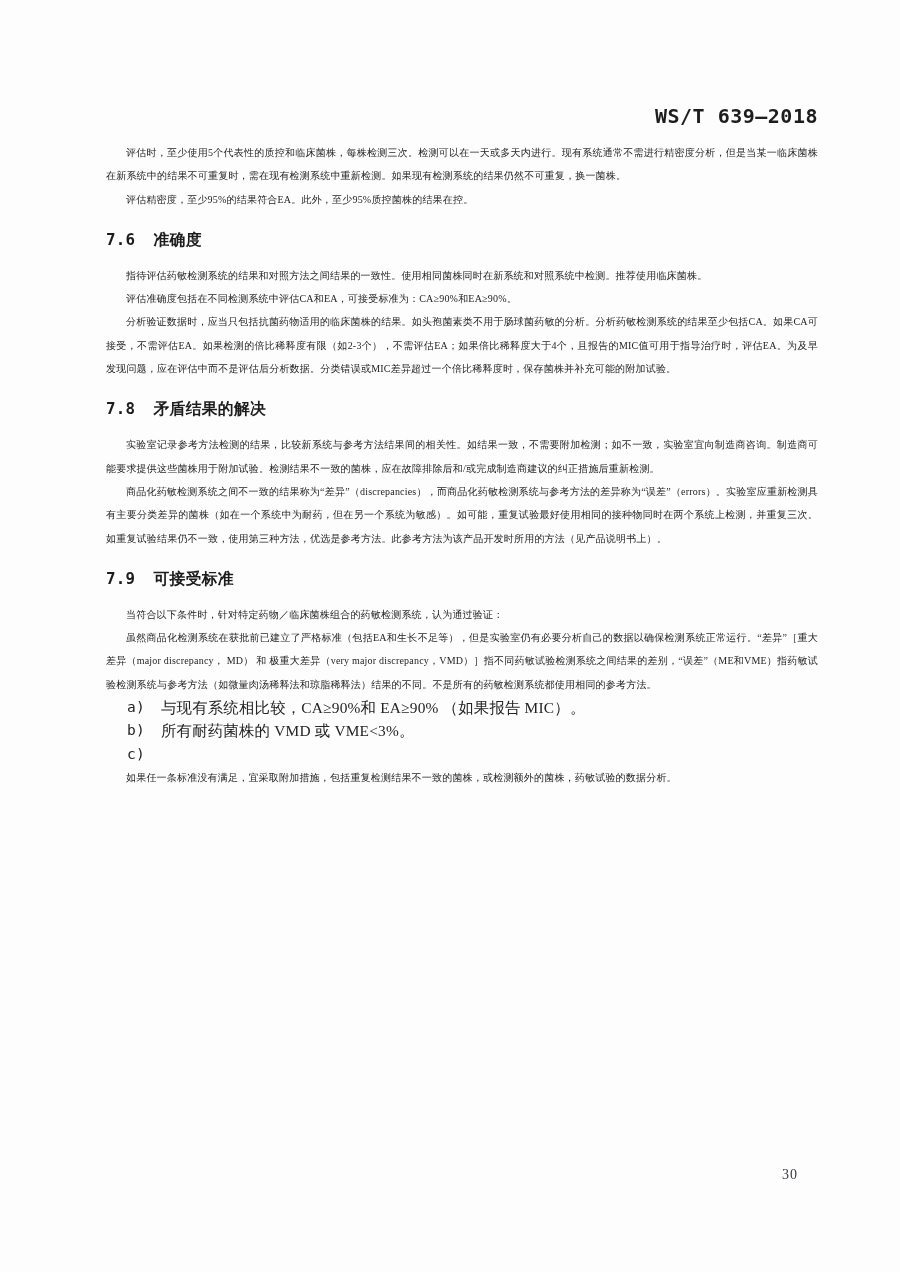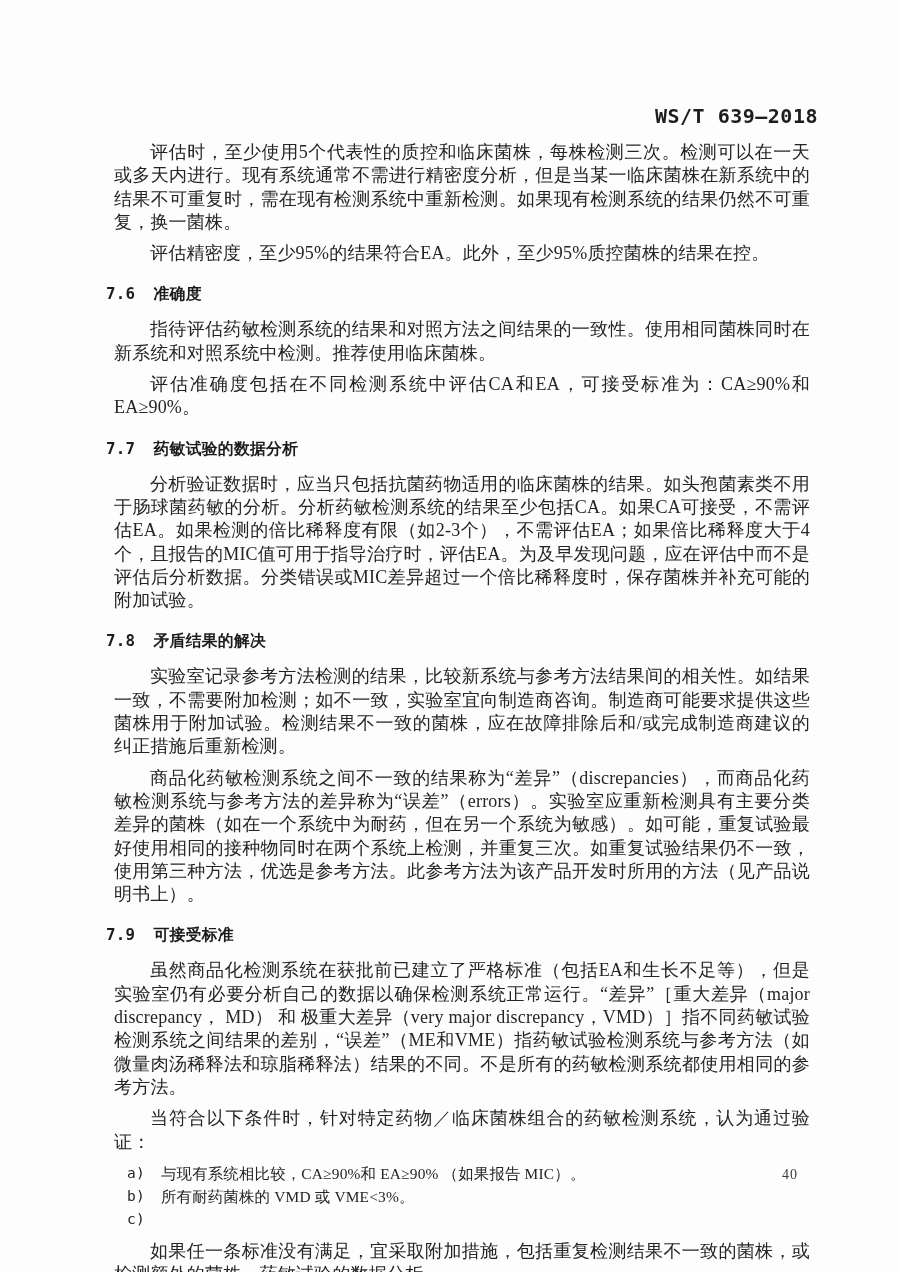--- a/index.html
+++ b/index.html
@@ -24,22 +24,22 @@
   .doc-header {
     text-align: right;
     font-family: "DejaVu Sans Mono", "Liberation Mono", monospace;
     font-size: 20px;
     font-weight: 600;
     letter-spacing: 0.5px;
     color: #1d1d1d;
     margin: 0 0 13px 0;
   }
   p.body-para {
-    margin: 8px;
-    font-size: 18px;
+    margin: 0;
+    font-size: 10px;
     line-height: 23.3px;
     text-indent: 2em;
     text-align: justify;
     letter-spacing: 0.2px;
   }
   .section-heading {
     font-family: "Liberation Sans", "DejaVu Sans", sans-serif;
     font-weight: bold;
     font-size: 15.8px;
     color: #1c1c1c;
@@ -82,46 +82,43 @@
 
   <p class="body-para">评估时，至少使用5个代表性的质控和临床菌株，每株检测三次。检测可以在一天或多天内进行。现有系统通常不需进行精密度分析，但是当某一临床菌株在新系统中的结果不可重复时，需在现有检测系统中重新检测。如果现有检测系统的结果仍然不可重复，换一菌株。</p>
   <p class="body-para">评估精密度，至少95%的结果符合EA。此外，至少95%质控菌株的结果在控。</p>
 
   <div class="section-heading">
     <span class="sec-num">7.6</span><span>准确度</span>
   </div>
   <p class="body-para">指待评估药敏检测系统的结果和对照方法之间结果的一致性。使用相同菌株同时在新系统和对照系统中检测。推荐使用临床菌株。</p>
   <p class="body-para">评估准确度包括在不同检测系统中评估CA和EA，可接受标准为：CA≥90%和EA≥90%。</p>
 
-  <div class="section-heading">
-    <span class="sec-num">7.7</span><span>药敏试验的数据分析</span>
-  </div>
   <p class="body-para">分析验证数据时，应当只包括抗菌药物适用的临床菌株的结果。如头孢菌素类不用于肠球菌药敏的分析。分析药敏检测系统的结果至少包括CA。如果CA可接受，不需评估EA。如果检测的倍比稀释度有限（如2-3个），不需评估EA；如果倍比稀释度大于4个，且报告的MIC值可用于指导治疗时，评估EA。为及早发现问题，应在评估中而不是评估后分析数据。分类错误或MIC差异超过一个倍比稀释度时，保存菌株并补充可能的附加试验。</p>
 
   <div class="section-heading">
     <span class="sec-num">7.8</span><span>矛盾结果的解决</span>
   </div>
   <p class="body-para">实验室记录参考方法检测的结果，比较新系统与参考方法结果间的相关性。如结果一致，不需要附加检测；如不一致，实验室宜向制造商咨询。制造商可能要求提供这些菌株用于附加试验。检测结果不一致的菌株，应在故障排除后和/或完成制造商建议的纠正措施后重新检测。</p>
   <p class="body-para">商品化药敏检测系统之间不一致的结果称为“差异”（discrepancies），而商品化药敏检测系统与参考方法的差异称为“误差”（errors）。实验室应重新检测具有主要分类差异的菌株（如在一个系统中为耐药，但在另一个系统为敏感）。如可能，重复试验最好使用相同的接种物同时在两个系统上检测，并重复三次。如重复试验结果仍不一致，使用第三种方法，优选是参考方法。此参考方法为该产品开发时所用的方法（见产品说明书上）。</p>
 
   <div class="section-heading">
     <span class="sec-num">7.9</span><span>可接受标准</span>
   </div>
+  <p class="body-para">当符合以下条件时，针对特定药物／临床菌株组合的药敏检测系统，认为通过验证：</p>
   <p class="body-para">虽然商品化检测系统在获批前已建立了严格标准（包括EA和生长不足等），但是实验室仍有必要分析自己的数据以确保检测系统正常运行。“差异”［重大差异（major discrepancy， MD） 和 极重大差异（very major discrepancy，VMD）］指不同药敏试验检测系统之间结果的差别，“误差”（ME和VME）指药敏试验检测系统与参考方法（如微量肉汤稀释法和琼脂稀释法）结果的不同。不是所有的药敏检测系统都使用相同的参考方法。</p>
-  <p class="body-para">当符合以下条件时，针对特定药物／临床菌株组合的药敏检测系统，认为通过验证：</p>
 
   <div class="list-item">
     <span class="list-label">a)</span>
     <span>与现有系统相比较，CA≥90%和 EA≥90% （如果报告 MIC）。</span>
   </div>
   <div class="list-item">
     <span class="list-label">b)</span>
     <span>所有耐药菌株的 VMD 或 VME&lt;3%。</span>
   </div>
   <div class="list-item">
     <span class="list-label">c)</span>
   </div>
 
   <p class="body-para">如果任一条标准没有满足，宜采取附加措施，包括重复检测结果不一致的菌株，或检测额外的菌株，药敏试验的数据分析。</p>
 
 </div>
 
-<div class="page-number">40</div>
+<div class="page-number">30</div>
 
 </body></html>

